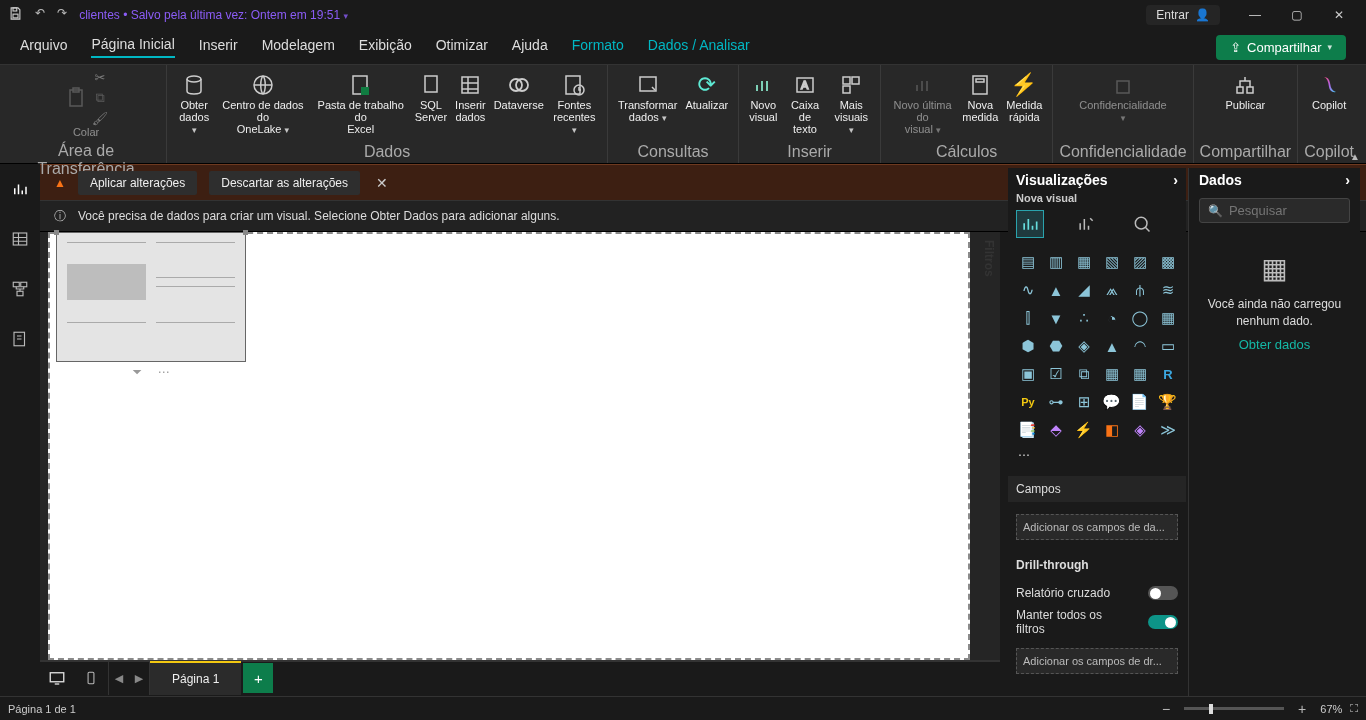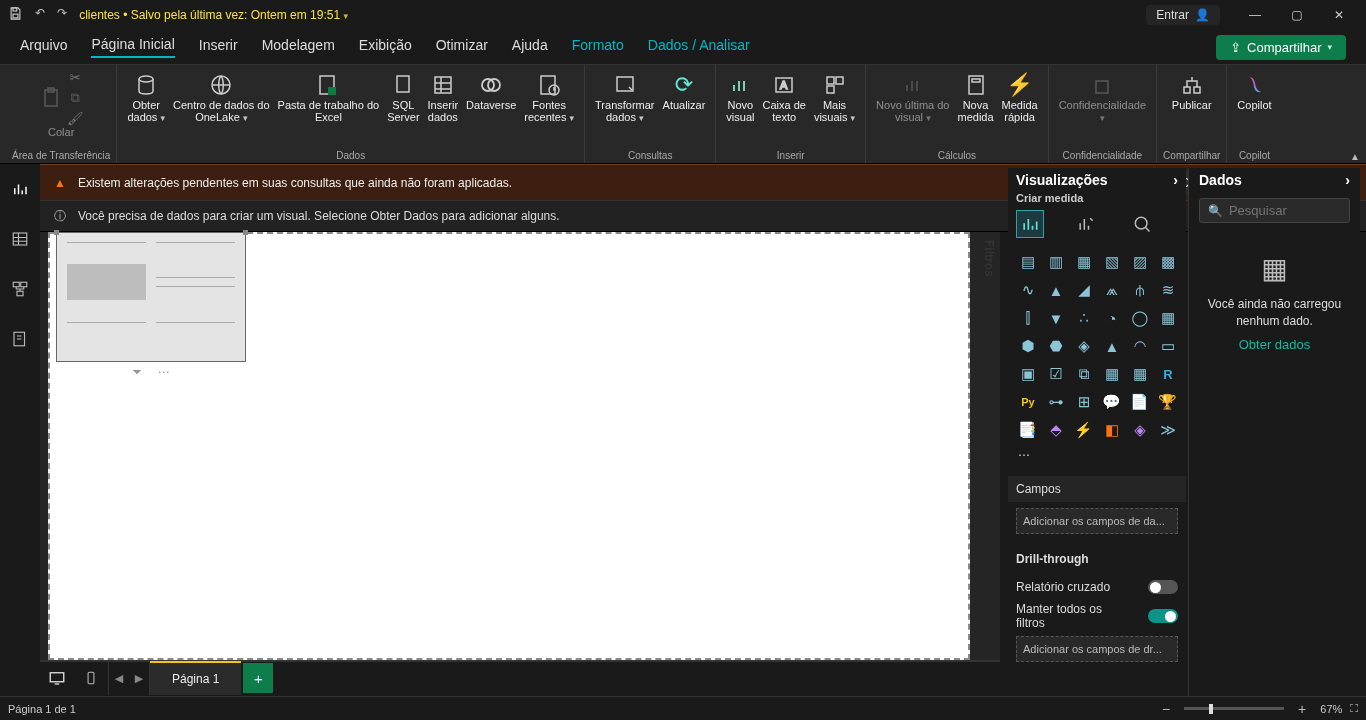--- a/index.html
+++ b/index.html
@@ -1,34 +1,34 @@
 <!DOCTYPE html>
 <html><head>
 <meta charset="utf-8">
 <style>
 * { margin: 0; padding: 0; box-sizing: border-box; font-family: "Segoe UI", Arial, sans-serif; }
 body { background: #1a1a1a; color: #fff; width: 1366px; height: 720px; overflow: hidden; font-size: 12px; }
 .titlebar { height: 30px; background: #1a1a1a; display: flex; align-items: center; padding: 0 8px; gap: 12px; }
 .title-icons { display: flex; gap: 12px; }
 .title-icons span { color: #bbb; cursor: pointer; }
-.title-text { color: #fde047; font-size: 12px; }
+.title-text { color: #8b5cf6; font-size: 12px; }
 .title-spacer { flex: 1; }
 .titlebar-right { display: flex; align-items: center; gap: 6px; }
 .signin-btn { background: #252525; border-radius: 4px; padding: 3px 10px; color: #ddd; display: flex; align-items: center; gap: 6px; cursor: pointer; }
 .win-btns { display: flex; gap: 4px; margin-left: 10px; }
 .win-btn { width: 38px; height: 26px; display: flex; align-items: center; justify-content: center; color: #ccc; cursor: pointer; font-size: 12px; }
 .tabstrip { height: 34px; display: flex; align-items: center; padding: 0 20px; gap: 24px; background: #1a1a1a; }
 .tab { color: #ddd; font-size: 14px; cursor: pointer; padding-bottom: 4px; }
 .tab.active { border-bottom: 2px solid #00b7c3; }
 .tab.teal { color: #00b7c3; }
 .share-btn { margin-left: auto; background: #0d7d4b; border-radius: 4px; padding: 5px 14px; font-size: 13px; color: #fff; display: flex; align-items: center; gap: 6px; cursor: pointer; }
 .ribbon { height: 100px; background: #282828; display: flex; align-items: stretch; padding: 0 6px; border-top: 1px solid #333; border-bottom: 1px solid #000; }
 .rgroup { display: flex; flex-direction: column; align-items: center; border-right: 1px solid #3a3a3a; padding: 4px 6px 2px 6px; }
 .rgroup > .rg-btns { flex: 1; display: flex; align-items: flex-start; gap: 0; }
-.rg-label { font-size: 10px; color: #aaa; text-align: right; padding-top: 2px; }
+.rg-label { font-size: 16px; color: #aaa; text-align: center; padding-top: 2px; }
 .rbtn { display: flex; flex-direction: column; align-items: center; justify-content: flex-start; padding: 2px 4px; cursor: pointer; text-align: center; line-height: 1.1; }
 .rbtn.disabled { opacity: 0.5; cursor: default; }
 .rbtn-icon { height: 28px; display: flex; align-items: center; justify-content: center; font-size: 22px; color: #ddd; }
 .rbtn-icon svg { width: 24px; height: 24px; }
 .rbtn-lbl { font-size: 11px; color: #eee; white-space: pre-line; }
 .collapse-ribbon { position: absolute; right: 6px; top: 151px; color: #bbb; cursor: pointer; font-size: 10px; }
 .banner1 { height: 36px; background: #3d1f12; border-top: 1px solid #6e3a20; display: flex; align-items: center; padding: 0 14px; gap: 12px; margin-left: 40px; }
 .banner1 .warn-icon { color: #f97316; }
 .banner1 .msg { flex: 1; color: #eee; font-size: 12px; }
 .action-pill { background: #2e2e2e; padding: 5px 12px; border-radius: 2px; color: #eee; font-size: 12px; cursor: pointer; }
@@ -61,21 +61,21 @@
 .panel-sub { font-size: 11px; color: #ccc; margin-top: 4px; font-weight: 600; }
 .viz-mode { display: flex; gap: 28px; margin-top: 6px; }
 .viz-mode .mode { width: 28px; height: 28px; display: flex; align-items: center; justify-content: center; color: #bbb; cursor: pointer; }
 .viz-mode .mode.active { border: 1.5px solid #2aa3ad; background: #1f3a3e; color: #6dd; }
 .viz-grid { display: grid; grid-template-columns: repeat(6, 24px); gap: 4px; margin-top: 12px; }
 .viz-cell { width: 24px; height: 24px; display: flex; align-items: center; justify-content: center; color: #8cc5d8; cursor: pointer; font-size: 15px; }
 .viz-cell.pysc { color: #f2c811; font-size: 11px; font-weight: 700; }
 .viz-cell.rsc { color: #3ca8e0; font-size: 13px; font-weight: 700; }
 .viz-more { color: #ddd; cursor: pointer; margin-top: 4px; padding: 2px; letter-spacing: 2px; }
 .section-hdr { background: #252525; padding: 6px 8px; margin: 12px -8px 0 -8px; font-size: 12px; color: #ddd; }
-.drop-well { border: 1px dashed #555; padding: 6px; margin-top: 6px; font-size: 11px; color: #bbb; background: #292929; white-space: nowrap; overflow: hidden; text-overflow: ellipsis; }
+.drop-well { border: 1px dashed #555; padding: 6px; margin-top: 12px; font-size: 11px; color: #bbb; background: #292929; white-space: nowrap; overflow: hidden; text-overflow: ellipsis; }
 .toggle-row { display: flex; align-items: center; justify-content: space-between; margin-top: 8px; font-size: 12px; color: #ddd; }
 .toggle { width: 30px; height: 14px; border-radius: 8px; background: #555; position: relative; cursor: pointer; }
 .toggle.on { background: #0d9488; }
 .toggle .knob { width: 11px; height: 11px; border-radius: 50%; background: #fff; position: absolute; top: 1.5px; left: 2px; }
 .toggle.on .knob { left: auto; right: 2px; }
 .data-panel { position: absolute; left: 1188px; top: 168px; width: 172px; height: 530px; background: #1a1a1a; padding: 4px 10px; border-left: 1px solid #333; }
 .search-box { background: #2a2a2a; border: 1px solid #444; border-radius: 3px; padding: 4px 8px; display: flex; align-items: center; gap: 6px; margin-top: 10px; color: #999; }
 .search-box input { background: transparent; border: none; outline: none; color: #bef264; font-size: 13px; width: 100%; }
 .data-empty { text-align: center; margin-top: 26px; color: #ddd; font-size: 12px; line-height: 1.4; }
 .data-empty .big-icon { font-size: 28px; color: #bbb; margin-bottom: 8px; }
@@ -392,21 +392,20 @@
   <div class="view-btn">
       <svg width="18" height="18" viewBox="0 0 24 24" fill="none" stroke="#bbb" stroke-width="1.5">
         <rect x="4" y="3" width="14" height="18"></rect>
         <path d="M8 8h6M8 12h6"></path>
       </svg>
     </div>
 </div>
 
 <div class="banner1">
   <span class="warn-icon">▲</span>
-  <span class="msg">Existem alterações pendentes em suas consultas que ainda não foram aplicadas.</span>
   <span class="action-pill">Aplicar alterações</span>
   <span class="action-pill">Descartar as alterações</span>
   <span class="close-x">✕</span>
 </div>
 <div class="banner2">
   <span class="info-icon">ⓘ</span>
   <span class="msg">Você precisa de dados para criar um visual. Selecione Obter Dados para adicionar alguns.</span>
   <span class="close-x">✕</span>
 </div>
 
@@ -451,21 +450,21 @@
   </div>
   <div class="page-tab">Página 1</div>
   <div class="add-page">+</div>
 </div>
 
 <div class="viz-panel">
   <div class="panel-title">
       <span>Visualizações</span>
       <span style="cursor:pointer">›</span>
     </div>
-  <div class="panel-sub">Criar medida</div>
+  <div class="panel-sub">Nova visual</div>
   <div class="viz-mode">
     <div class="mode active">
         <svg width="20" height="20" viewBox="0 0 24 24" fill="none" stroke="#6dd" stroke-width="2">
           <path d="M5 19V11M10 19V6M15 19V14M20 19V9"></path>
         </svg>
       </div>
     <div class="mode">
         <svg width="20" height="20" viewBox="0 0 24 24" fill="none" stroke="#bbb" stroke-width="1.8">
           <path d="M5 19V11M10 19V6M15 19V14"></path>
           <path d="M17 5l3 3"></path>

